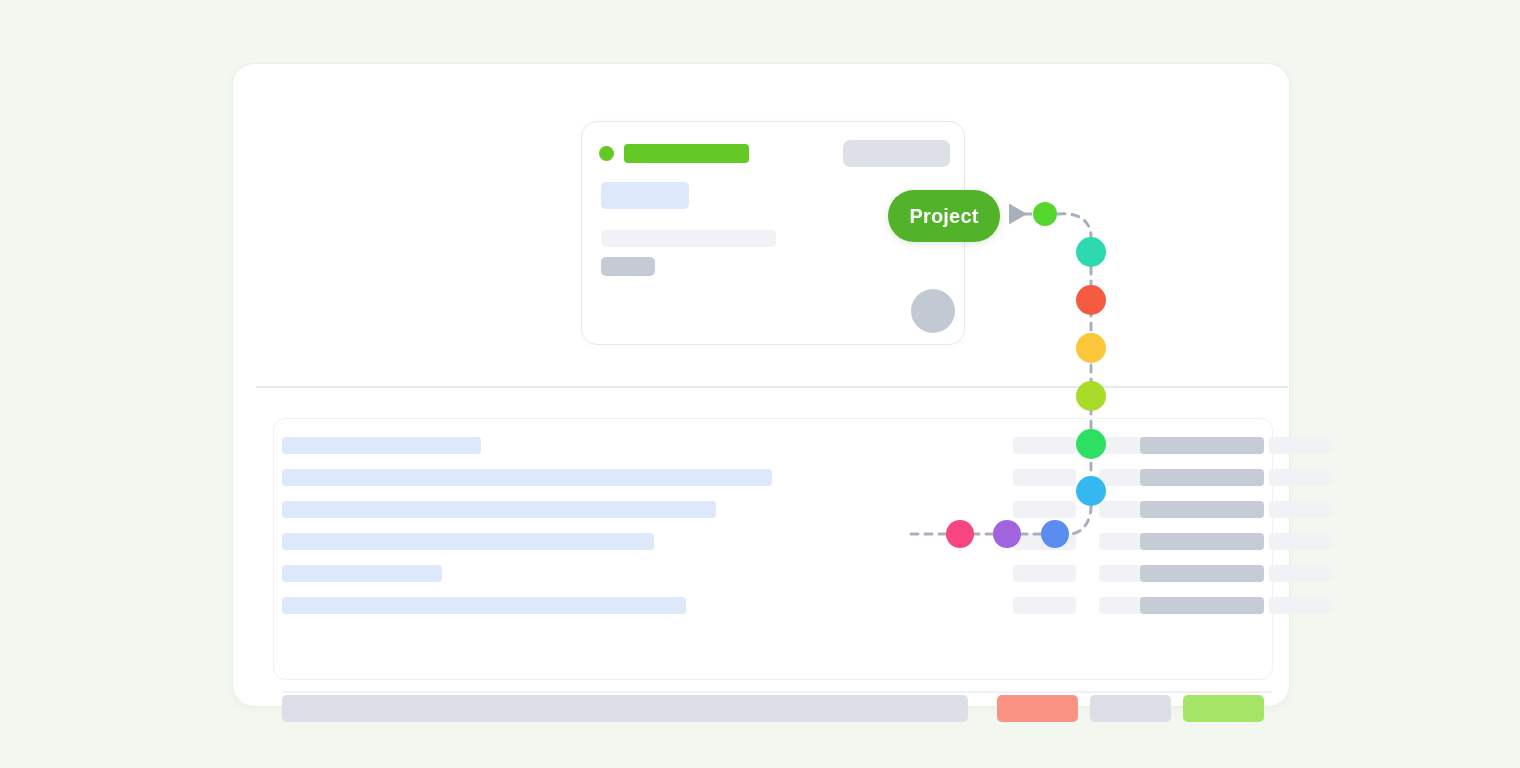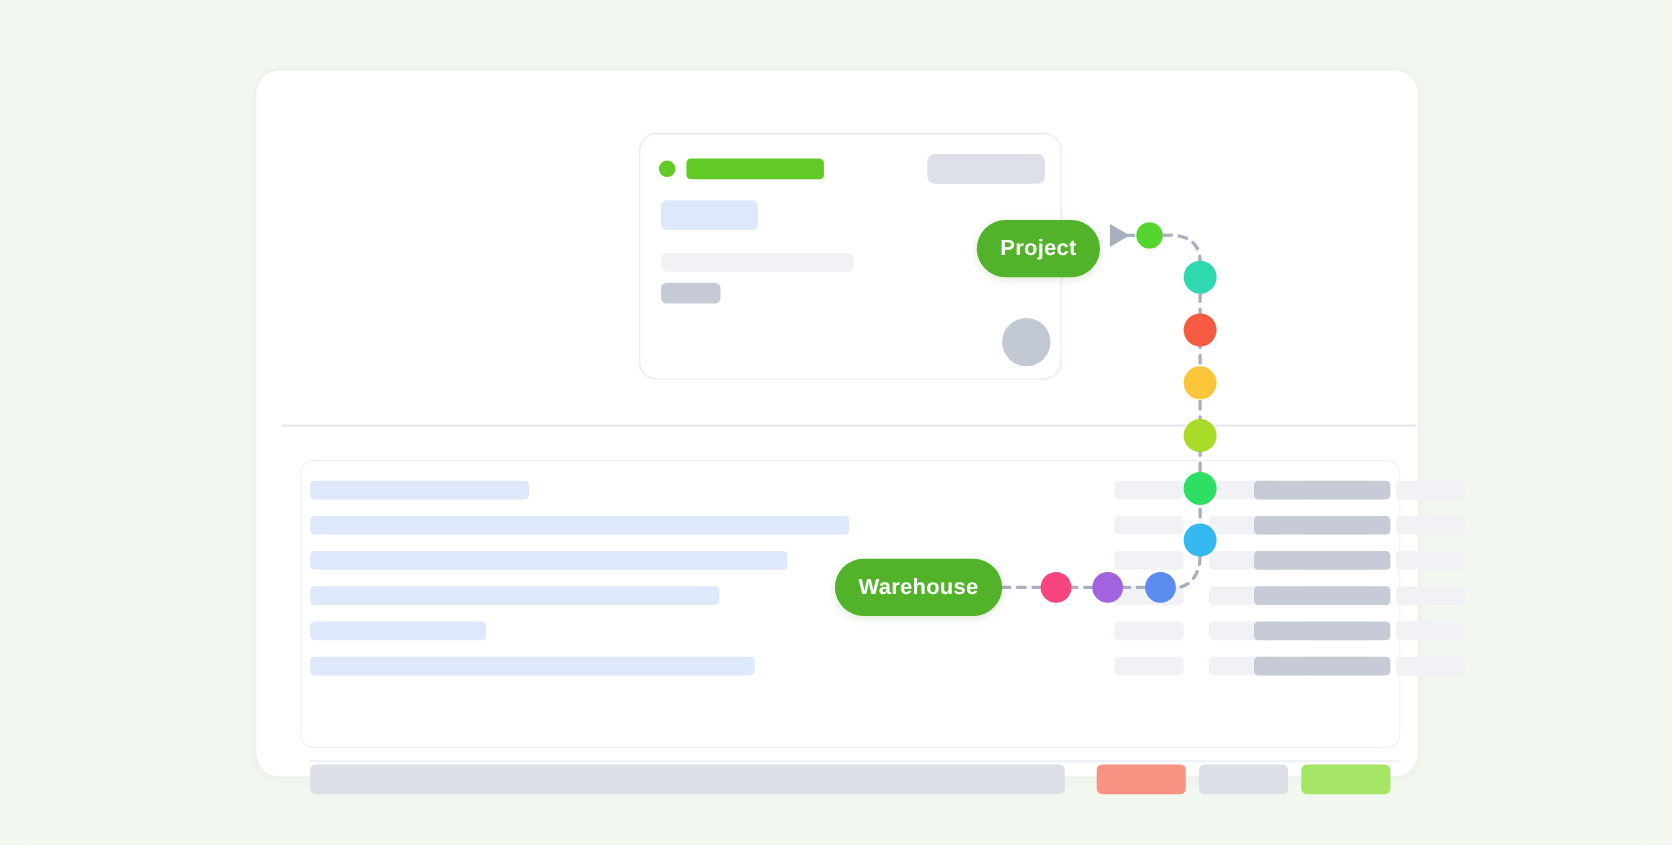--- a/index.html
+++ b/index.html
@@ -212,21 +212,21 @@
     background: #52b22a;
     color: #ffffff;
     border-radius: 999px;
     font-weight: bold;
     letter-spacing: .2px;
     box-shadow: 0 2px 8px rgba(60,130,30,.18);
     pointer-events: auto;
   }
   .pill-project {
     left: 888px;
-    top: 200px;
+    top: 190px;
     width: 112px;
     height: 52px;
     font-size: 20px;
   }
   .pill-warehouse {
     left: 759px;
     top: 508px;
     width: 152px;
     height: 52px;
     font-size: 20px;
@@ -333,23 +333,20 @@
       <path d="M1091,506 C1091,522 1082,534 1069,534" stroke="#a9b0bd" stroke-width="3" stroke-dasharray="7 7" stroke-linecap="round" fill="none"></path>
 
       <path d="M1041,534 L1021,534" stroke="#a9b0bd" stroke-width="3" stroke-dasharray="7 7" stroke-linecap="round" fill="none"></path>
       <path d="M993,534 L974,534" stroke="#a9b0bd" stroke-width="3" stroke-dasharray="7 7" stroke-linecap="round" fill="none"></path>
       <path d="M946,534 L911,534" stroke="#a9b0bd" stroke-width="3" stroke-dasharray="7 7" stroke-linecap="round" fill="none"></path>
     </svg>
 
     <div class="pill pill-project">
       <span>Project</span>
     </div>
-    <div class="pill pill-warehouse">
-      <span>Warehouse</span>
-    </div>
 
     <div id="flow-nodes">
         <div class="node" style="left: 1033px; top: 202px; width: 24px; height: 24px; background: rgb(85, 214, 47);"></div>
         <div class="node" style="left: 1076px; top: 237px; width: 30px; height: 30px; background: rgb(47, 217, 176);"></div>
         <div class="node" style="left: 1076px; top: 285px; width: 30px; height: 30px; background: rgb(244, 91, 65);"></div>
         <div class="node" style="left: 1076px; top: 333px; width: 30px; height: 30px; background: rgb(251, 198, 58);"></div>
         <div class="node" style="left: 1076px; top: 381px; width: 30px; height: 30px; background: rgb(169, 219, 41);"></div>
         <div class="node" style="left: 1076px; top: 429px; width: 30px; height: 30px; background: rgb(45, 223, 99);"></div>
         <div class="node" style="left: 1076px; top: 476px; width: 30px; height: 30px; background: rgb(53, 183, 239);"></div>
         <div class="node" style="left: 946px; top: 520px; width: 28px; height: 28px; background: rgb(247, 69, 127);"></div>

